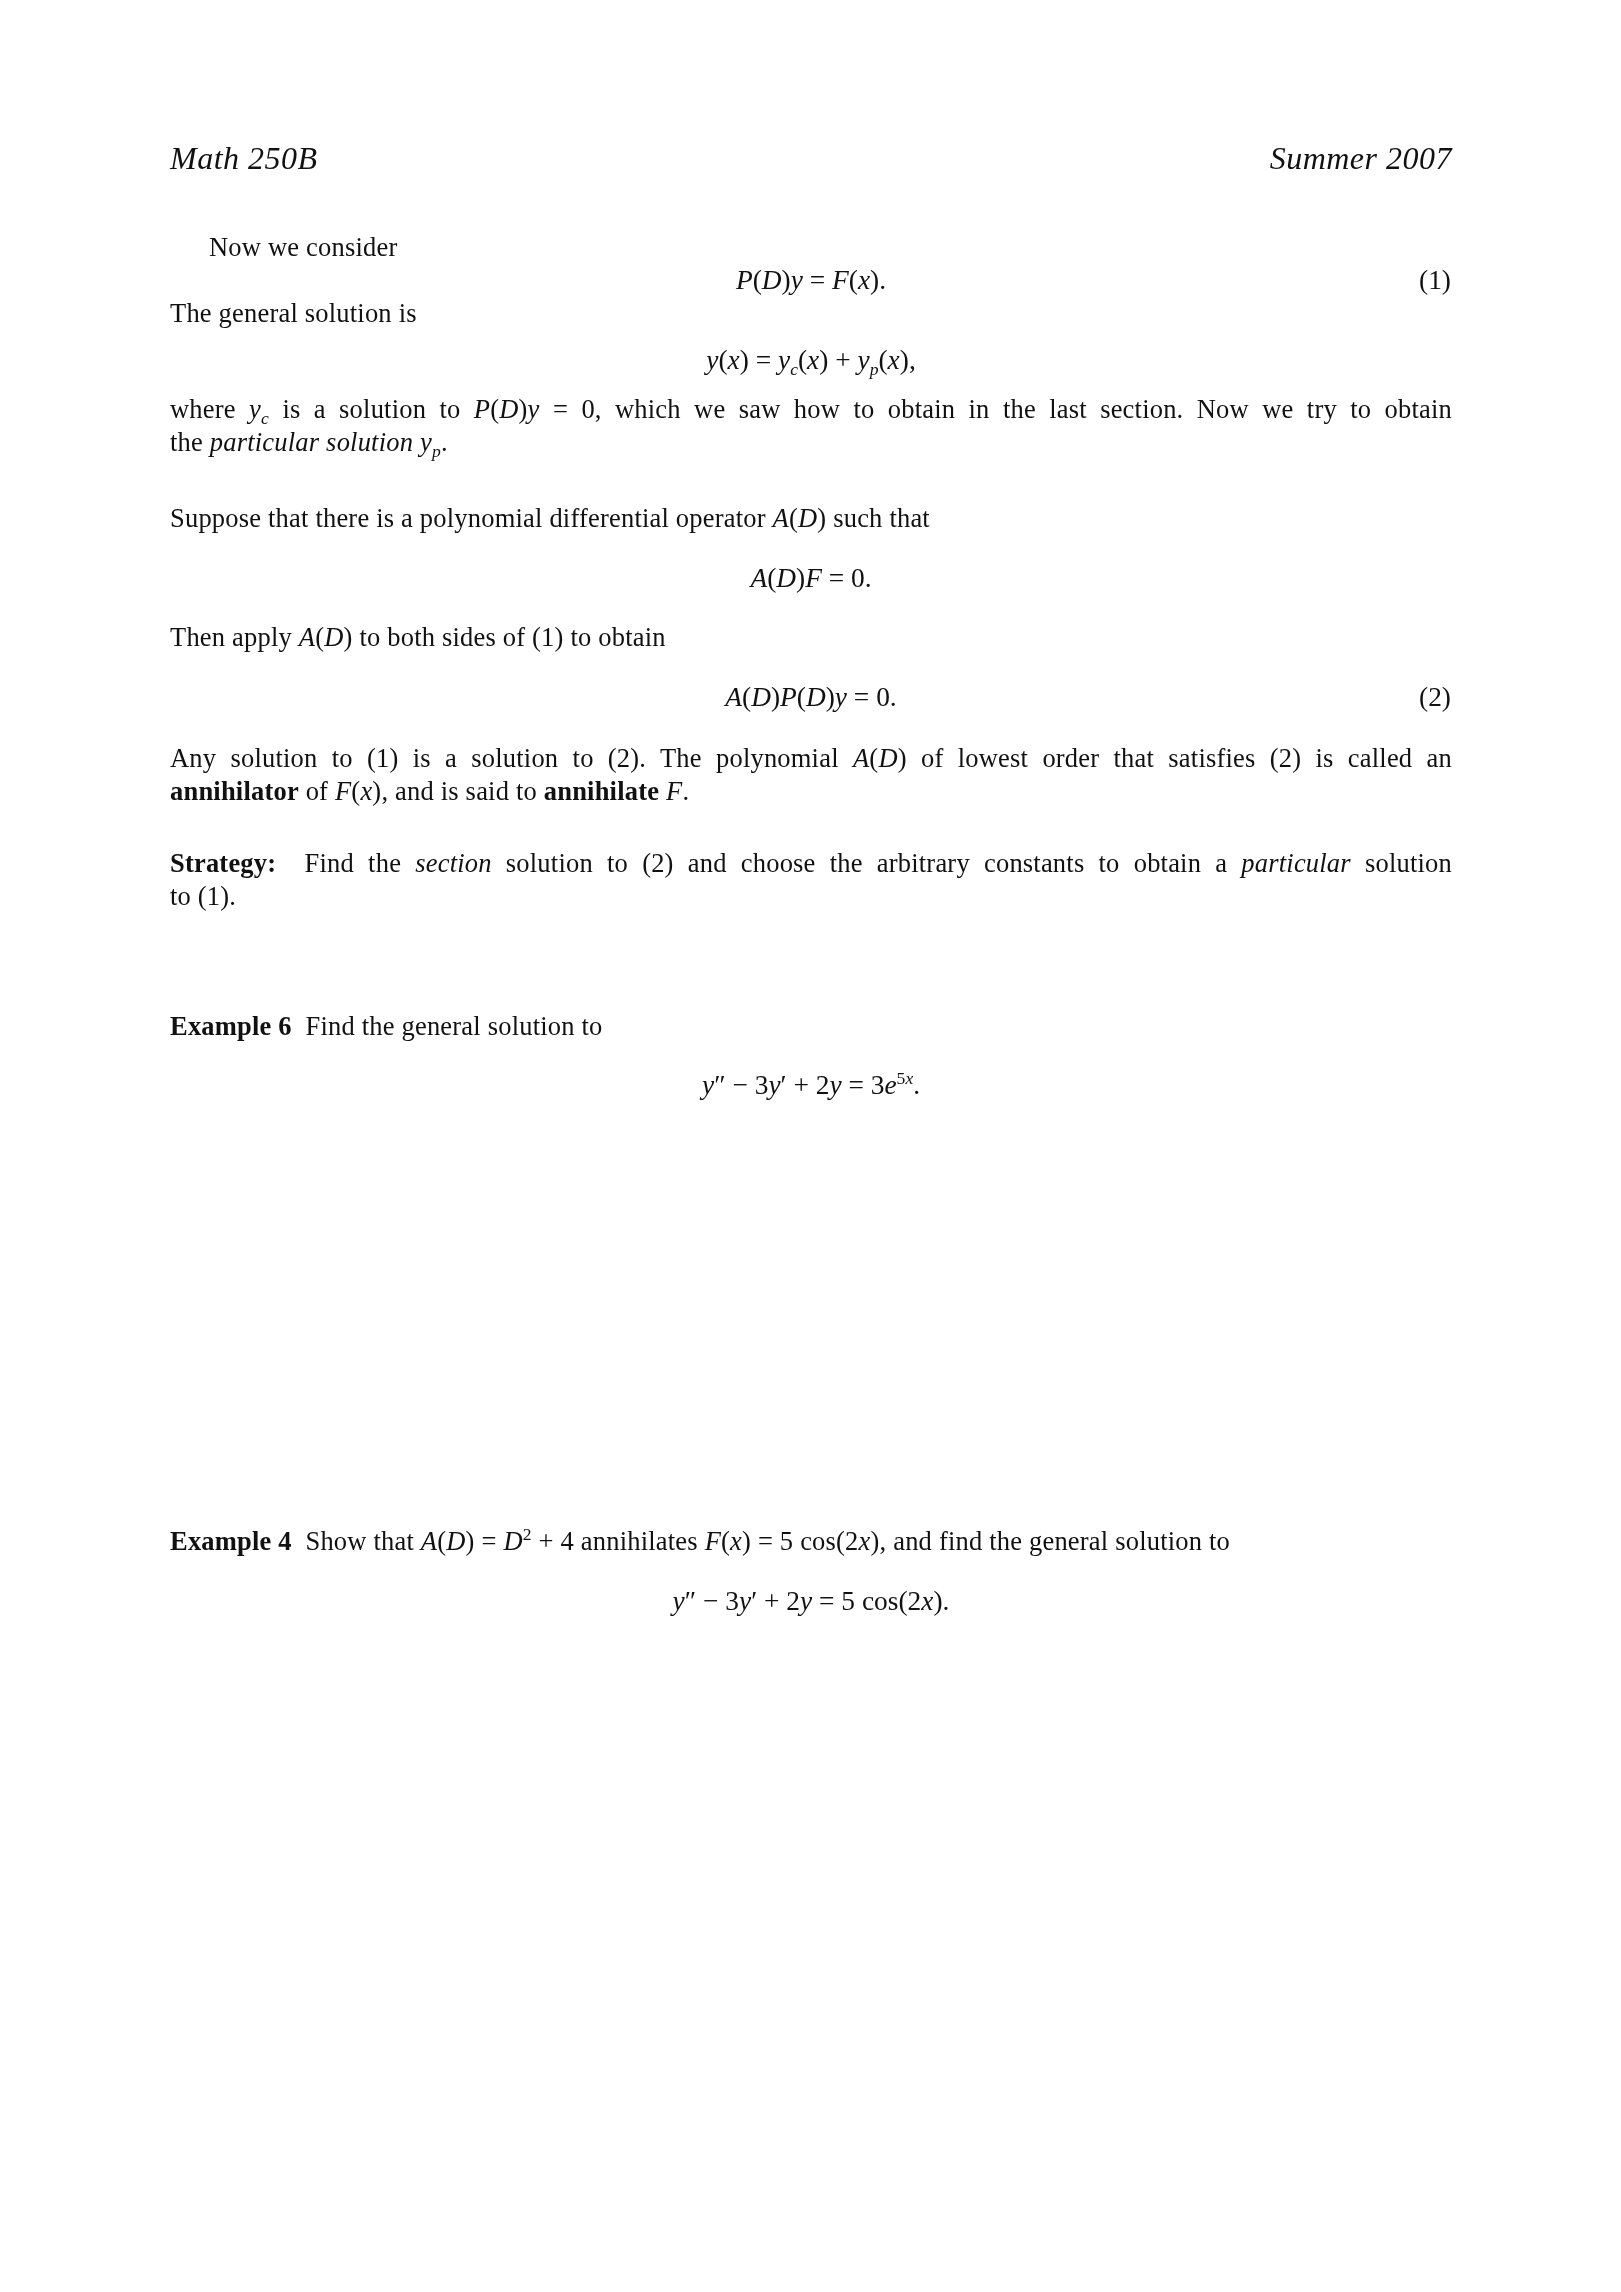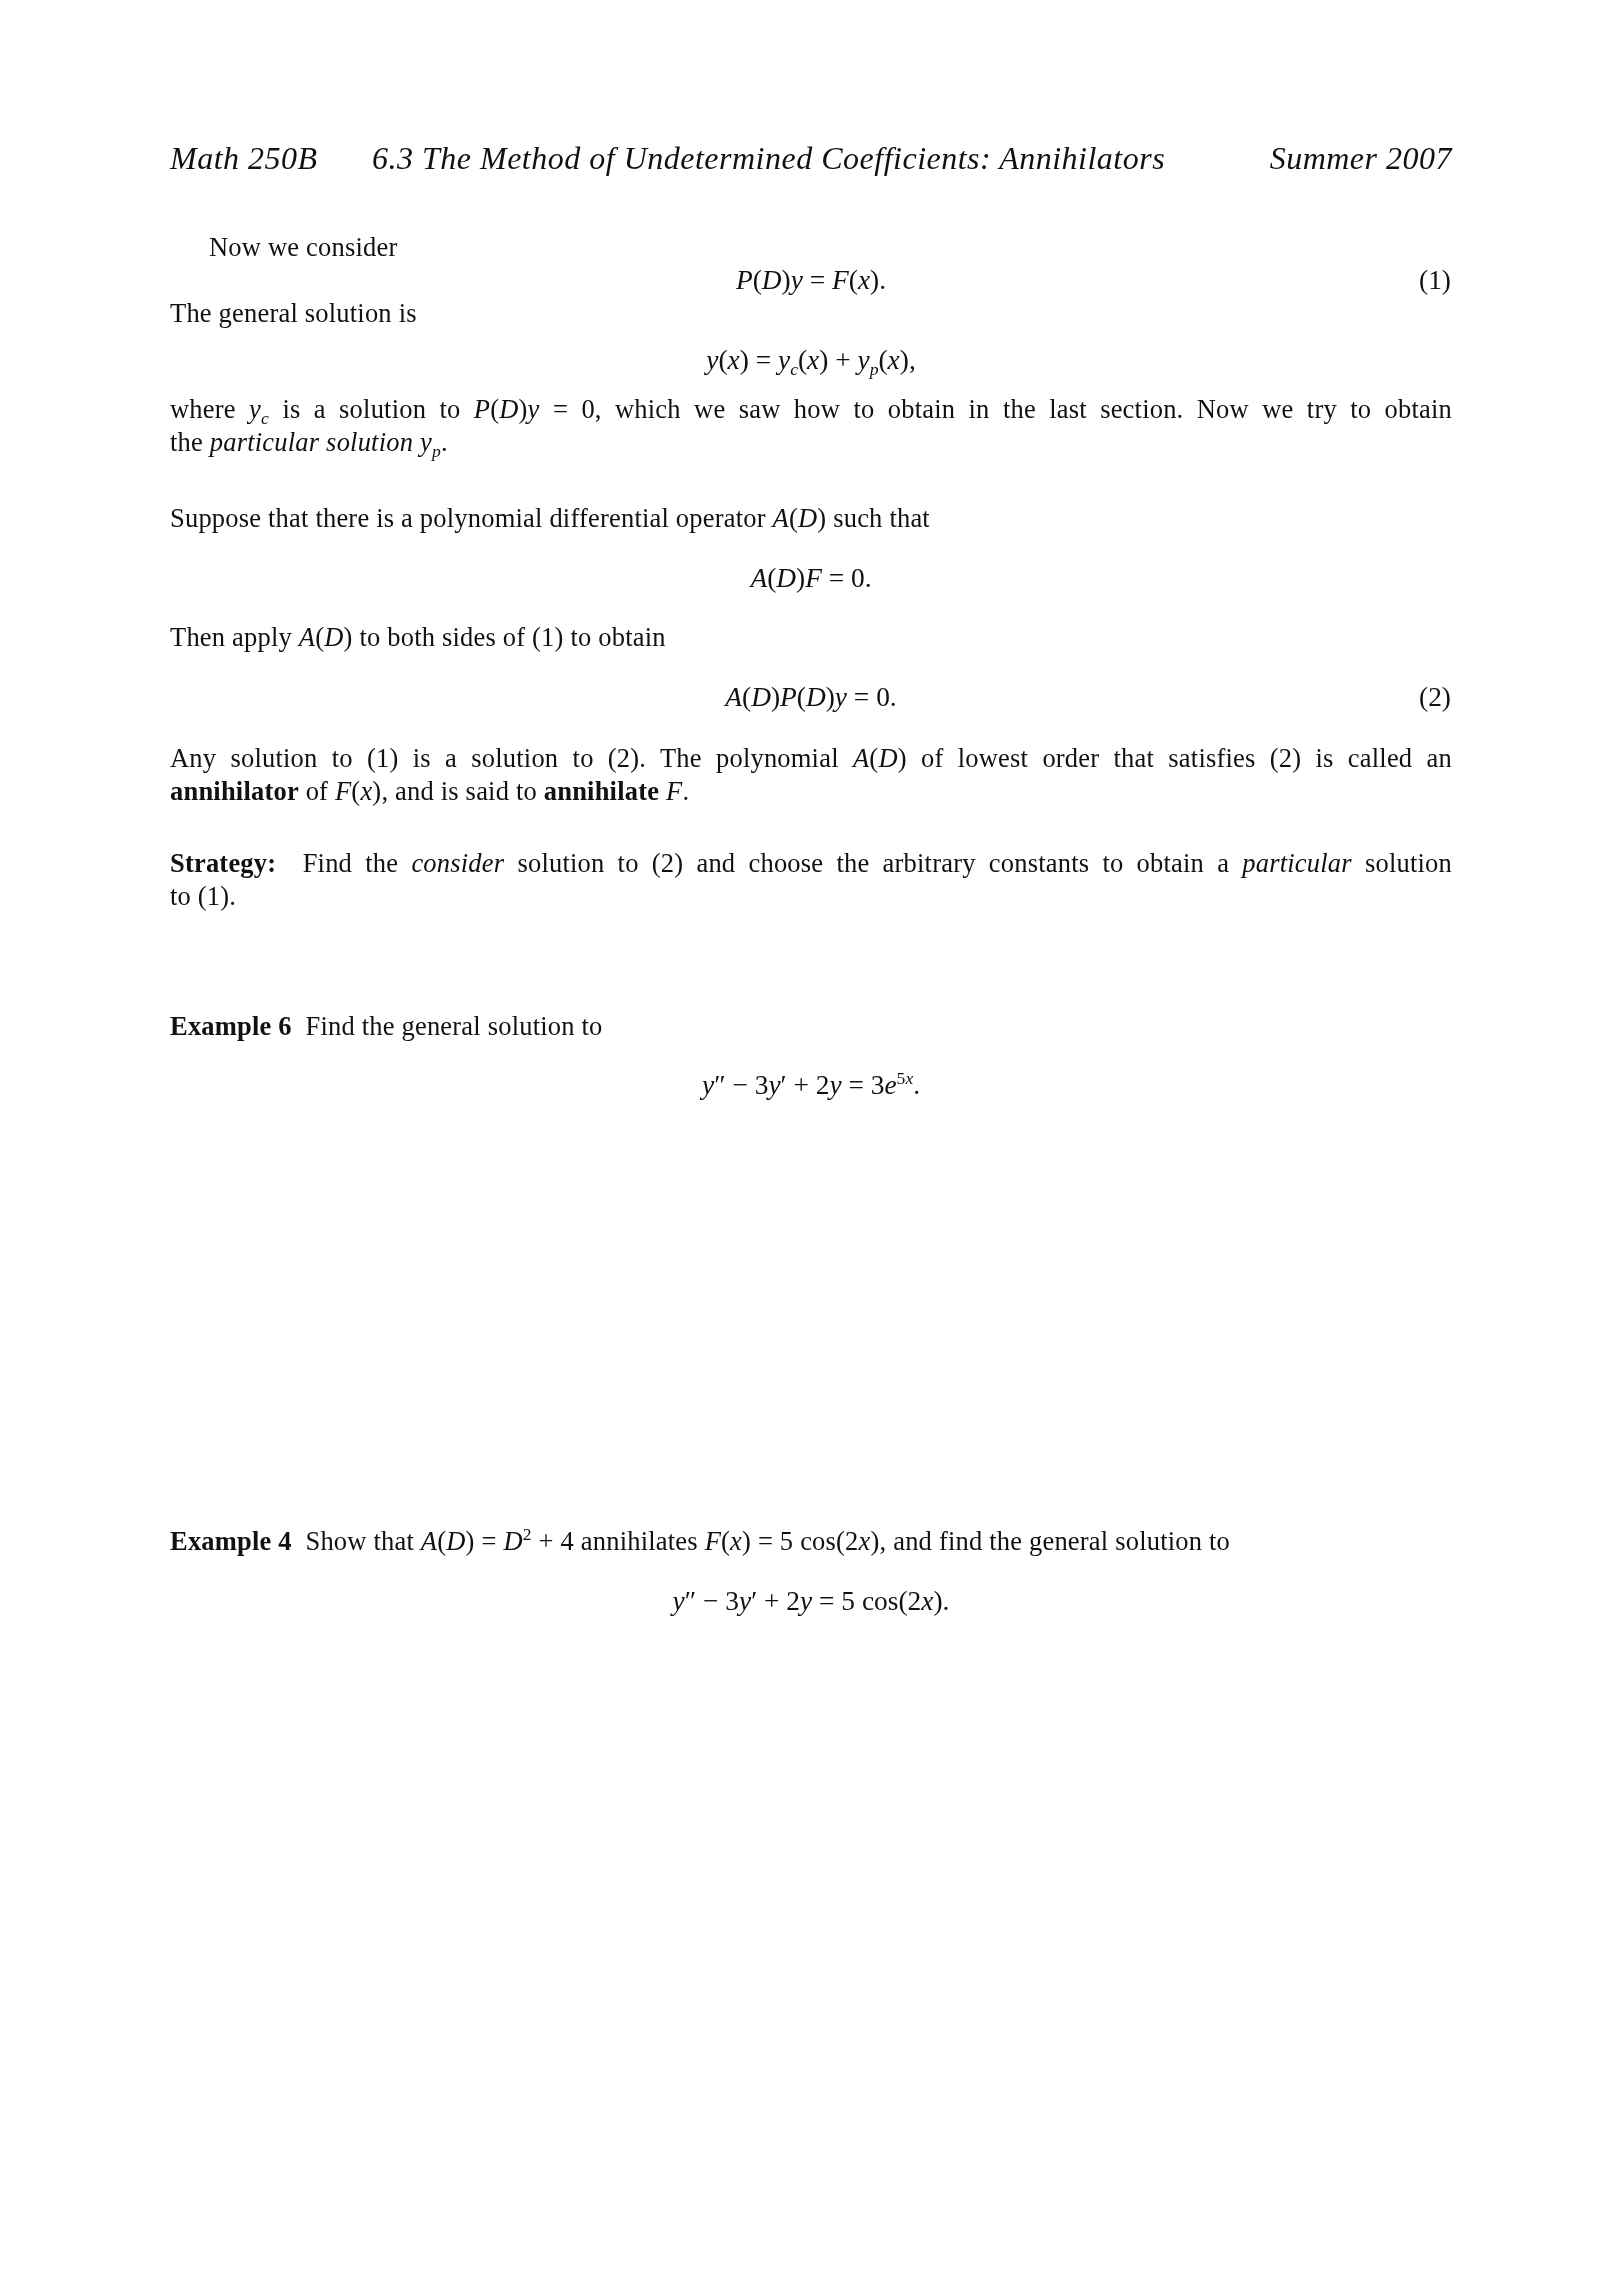--- a/index.html
+++ b/index.html
@@ -41,21 +41,20 @@
   .i { font-style: italic; }
   sub, sup { font-size: 17.6px; line-height: 0; }
 </style>
 </head>
 <body>
 
 <div class="page">
 
   <div class="header">
     <span class="hdr-course">Math 250B</span>
-    <span class="hdr-title">6.3 The Method of Undetermined Coefficients: Annihilators</span>
     <span class="hdr-term">Summer 2007</span>
   </div>
 
   <div class="line indent" style="top:231px;">Now we consider</div>
 
   <div class="eq" style="top:263px;text-align:center;">
     <span class="m">P</span>(<span class="m">D</span>)<span class="m">y</span> = <span class="m">F</span>(<span class="m">x</span>).
   </div>
   <div class="eq-num" style="top:263px;">(1)</div>
 
@@ -90,21 +89,21 @@
   <div class="eq-num" style="top:680px;">(2)</div>
 
   <div class="line justify" style="top:742px;">
     Any solution to (1) is a solution to (2). The polynomial <span class="m">A</span>(<span class="m">D</span>) of lowest order that satisfies (2) is called an
   </div>
   <div class="line" style="top:775px;">
     <span class="b">annihilator</span> of <span class="m">F</span>(<span class="m">x</span>), and is said to <span class="b">annihilate</span> <span class="m">F</span>.
   </div>
 
   <div class="line justify" style="top:847px;">
-    <span class="b">Strategy:</span>&nbsp; Find the <span class="i">consider</span> solution to (2) and choose the arbitrary constants to obtain a <span class="i">particular</span> solution
+    <span class="b">Strategy:</span>&nbsp; Find the <span class="i">section</span> solution to (2) and choose the arbitrary constants to obtain a <span class="i">particular</span> solution
   </div>
   <div class="line" style="top:880px;">to (1).</div>
 
   <div class="line" style="top:1010px;">
     <span class="b">Example 6</span>&nbsp; <span>Find the general solution to</span>
   </div>
   <div class="eq" style="top:1068px;">
     <span class="m">y</span>″ − 3<span class="m">y</span>′ + 2<span class="m">y</span> = 3<span class="m">e</span><sup>5<span class="m">x</span></sup>.
   </div>
 

